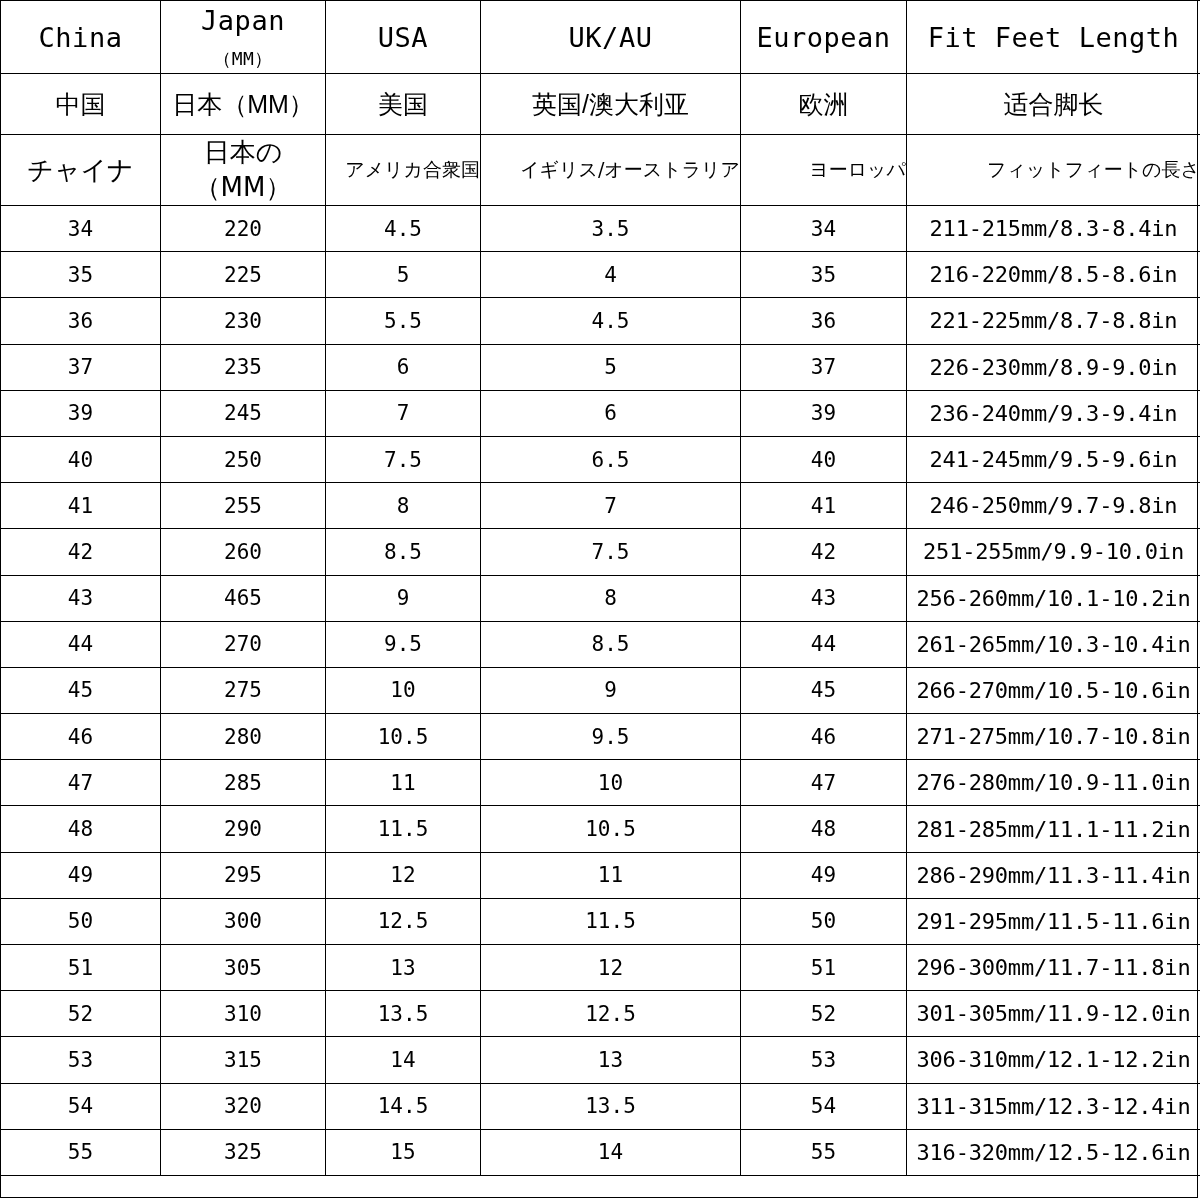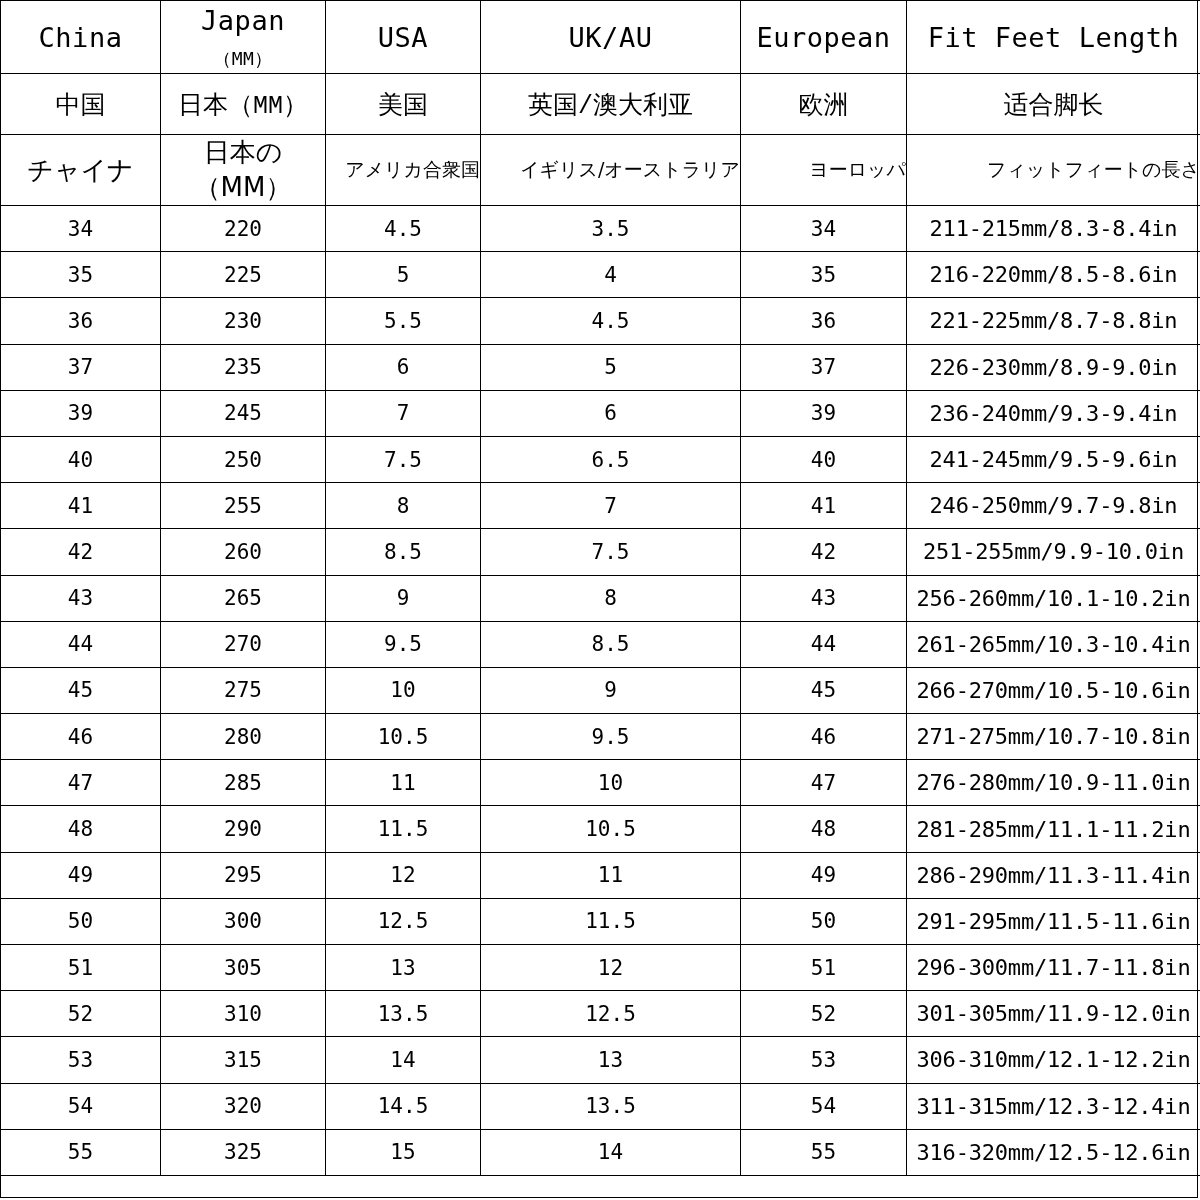--- a/index.html
+++ b/index.html
@@ -50,21 +50,21 @@
   }
   .hdr-row-1 .mm {
     display: block;
     font-size: 18px;
     line-height: 1.1;
     margin-top: 13px;
   }
   .hdr-row-2 td {
     height: 60px;
     font-size: 25px;
-    font-family: Liberation Mono, monospace;
+    font-family: Liberation Sans, sans-serif;
   }
   .hdr-row-3 td {
     height: 62px;
     font-size: 26px;
     font-family: "DejaVu Sans", sans-serif;
   }
   .hdr-row-3 td.small {
     font-size: 19px;
     text-align: right;
   }
@@ -198,21 +198,21 @@
         <tr>
           <td>42</td>
           <td>260</td>
           <td>8.5</td>
           <td>7.5</td>
           <td>42</td>
           <td class="fitcell">251-255mm/9.9-10.0in</td>
         </tr>
         <tr>
           <td>43</td>
-          <td>265</td>
+          <td>465</td>
           <td>9</td>
           <td>8</td>
           <td>43</td>
           <td class="fitcell">256-260mm/10.1-10.2in</td>
         </tr>
         <tr>
           <td>44</td>
           <td>270</td>
           <td>9.5</td>
           <td>8.5</td>

